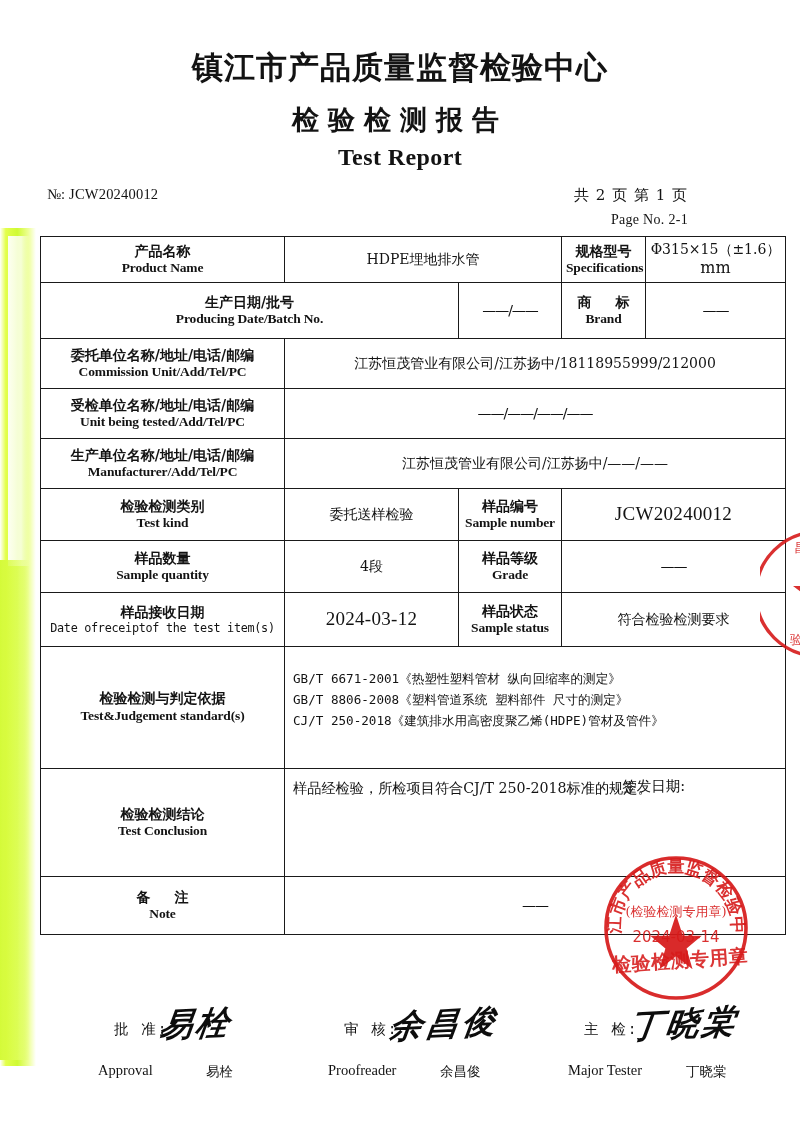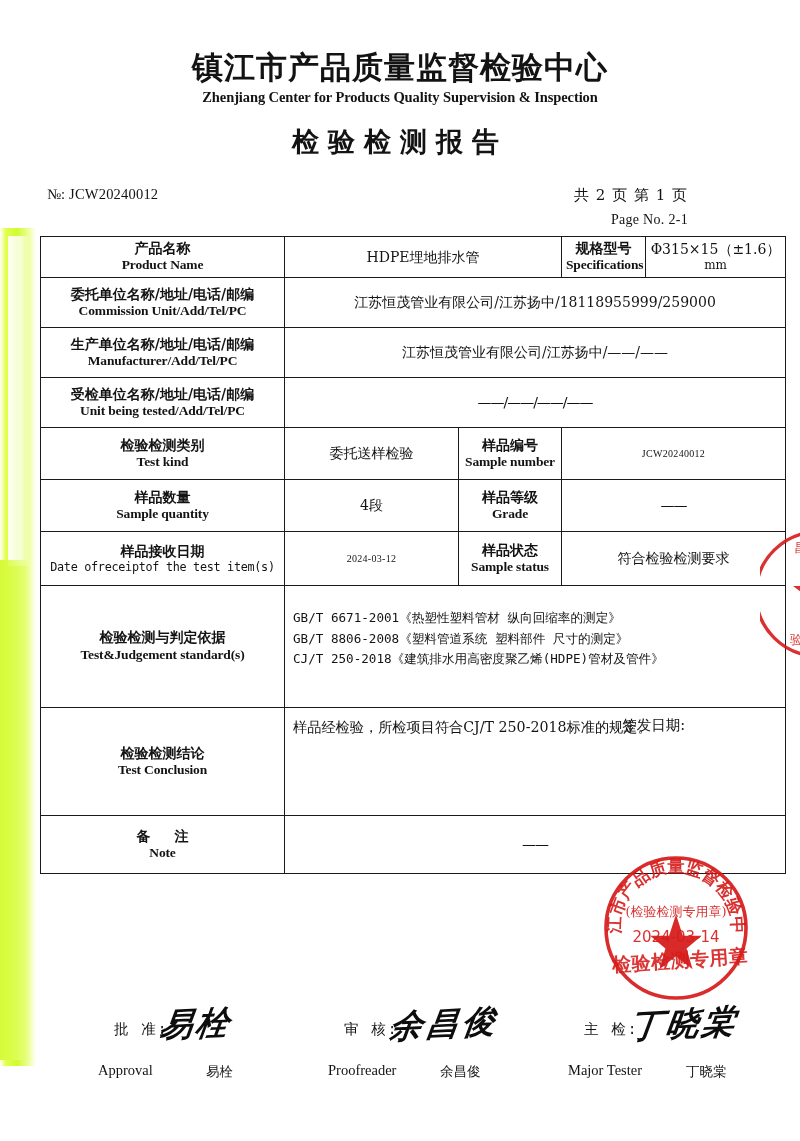--- a/index.html
+++ b/index.html
@@ -165,21 +165,21 @@
     letter-spacing: -0.15px;
   }
   .lbl.sp .cn { letter-spacing: 5px; padding-left: 5px; }
   .val {
     font-family: "DejaVu Serif", serif;
     font-size: 14px;
     line-height: 1.3;
   }
   .val.en {
     font-family: "Liberation Serif", serif;
-    font-size: 10px;
+    font-size: 19px;
     letter-spacing: 0.3px;
   }
   .dash {
     font-family: "DejaVu Sans", sans-serif;
     font-size: 14px;
     letter-spacing: -1px;
   }
   .mono-lbl .en {
     font-family: "DejaVu Sans Mono", monospace;
     font-size: 11.8px;
@@ -325,22 +325,22 @@
 </style>
 </head>
 <body>
 
 <div class="scan-band"></div>
 <div class="scan-band b2"></div>
 <div class="scan-band b3"></div>
 
 <div class="header">
   <div class="org-cn">镇江市产品质量监督检验中心</div>
-  <div class="org-en">Zhenjiang Center for Products Quality Supervision &amp; Inspection</div>
   <div class="rpt-cn">检验检测报告</div>
+  <div class="rpt-en">Test Report</div>
 </div>
 
 <div class="meta">
   <div class="meta-no">№: JCW20240012</div>
   <div class="meta-pages">共 2 页    第 1 页</div>
   <div class="meta-pageno">Page No.  2-1</div>
 </div>
 
 <table class="tbl">
   <colgroup>
@@ -358,47 +358,59 @@
       <span class="cn">产品名称</span>
       <span class="en">Product Name</span>
     </td>
     <td colspan="2" class="val">HDPE埋地排水管</td>
     <td class="lbl">
       <span class="cn">规格型号</span>
       <span class="en">Specifications</span>
     </td>
     <td class="val">
       <div>Φ315×15（±1.6）</div>
-      <div style="font-size:12px">mm</div>
-    </td>
-  </tr>
-
+      <div style="font-size:16px">mm</div>
+    </td>
+  </tr>
+
+  <tr style="height:56px">
+    <td colspan="3" class="lbl">
+      <span class="cn">生产日期/批号</span>
+      <span class="en">Producing Date/Batch No.</span>
+    </td>
+    <td class="val dash">——/——</td>
+    <td class="lbl sp">
+      <span class="cn">商　标</span>
+      <span class="en">Brand</span>
+    </td>
+    <td class="val dash">——</td>
+  </tr>
 
   <tr style="height:50px">
     <td colspan="2" class="lbl">
       <span class="cn">委托单位名称/地址/电话/邮编</span>
       <span class="en">Commission Unit/Add/Tel/PC</span>
     </td>
-    <td colspan="4" class="val">江苏恒茂管业有限公司/江苏扬中/18118955999/259000</td>
+    <td colspan="4" class="val">江苏恒茂管业有限公司/江苏扬中/18118955999/212000</td>
+  </tr>
+
+  <tr style="height:50px">
+    <td colspan="2" class="lbl">
+      <span class="cn">受检单位名称/地址/电话/邮编</span>
+      <span class="en">Unit being tested/Add/Tel/PC</span>
+    </td>
+    <td colspan="4" class="val dash">——/——/——/——</td>
   </tr>
 
   <tr style="height:50px">
     <td colspan="2" class="lbl">
       <span class="cn">生产单位名称/地址/电话/邮编</span>
       <span class="en">Manufacturer/Add/Tel/PC</span>
     </td>
     <td colspan="4" class="val">江苏恒茂管业有限公司/江苏扬中/——/——</td>
-  </tr>
-
-  <tr style="height:50px">
-    <td colspan="2" class="lbl">
-      <span class="cn">受检单位名称/地址/电话/邮编</span>
-      <span class="en">Unit being tested/Add/Tel/PC</span>
-    </td>
-    <td colspan="4" class="val dash">——/——/——/——</td>
   </tr>
 
   <tr style="height:52px">
     <td colspan="2" class="lbl">
       <span class="cn">检验检测类别</span>
       <span class="en">Test kind</span>
     </td>
     <td class="val">委托送样检验</td>
     <td class="lbl">
       <span class="cn">样品编号</span>

